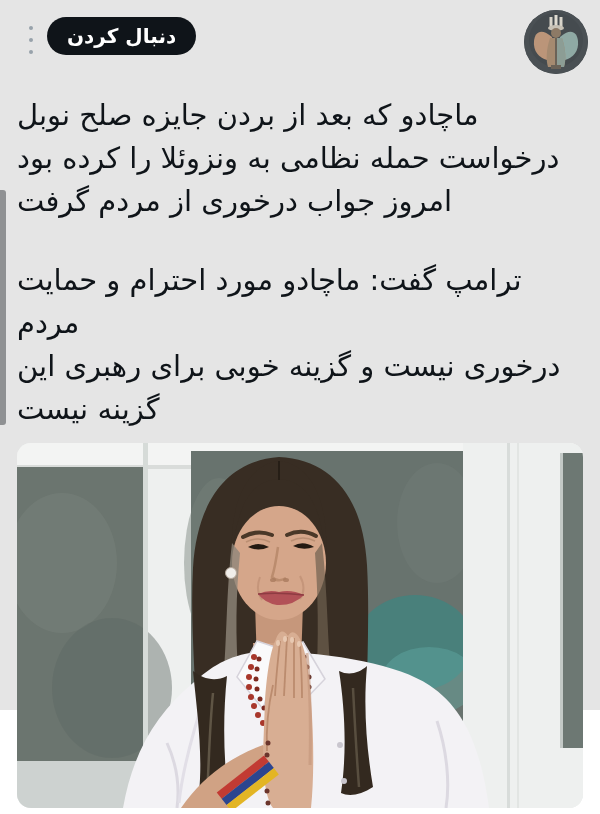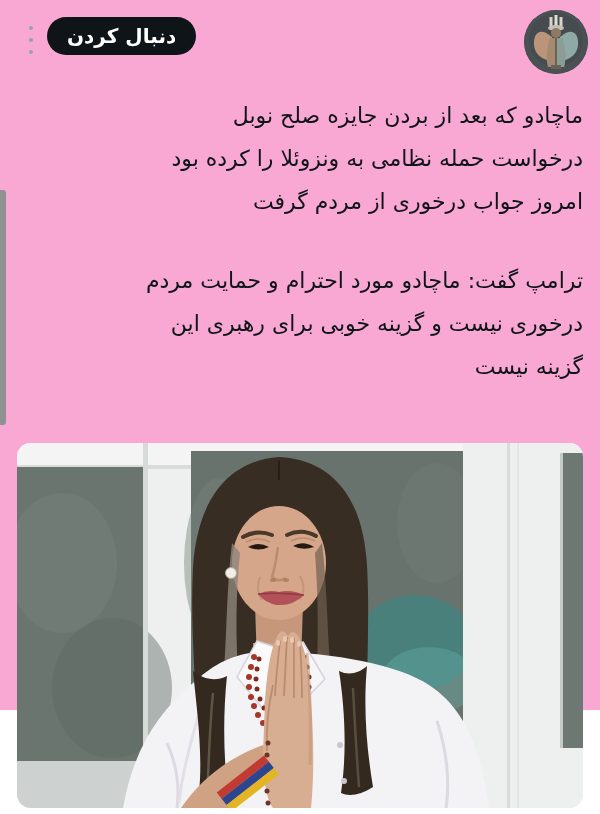--- a/index.html
+++ b/index.html
@@ -1,21 +1,21 @@
 <!DOCTYPE html>
 <html lang="fa"><head>
 <meta charset="utf-8">
 <style>
   html,body{margin:0;padding:0;background:#fff;}
   body{
     width:600px;height:814px;overflow:hidden;position:relative;
     font-family:"DejaVu Sans","Liberation Sans",sans-serif;
     -webkit-font-smoothing:antialiased;
   }
-  .canvas{position:relative;width:600px;height:710px;background:#f9a8d4;}
+  .canvas{position:relative;width:600px;height:710px;background:#e5e5e5;}
 
   
   .scrollbar{
     position:absolute;left:0;top:190px;width:6px;height:235px;
     background:#8f9193;border-radius:0 3px 3px 0;z-index:9;
   }
 
   
   .header{position:relative;height:78px;}
   .avatar{
@@ -39,22 +39,22 @@
   }
   .more-btn{
     position:absolute;left:22px;top:26px;width:18px;height:28px;
     background:transparent;border:none;padding:0;cursor:pointer;
     display:flex;flex-direction:column;align-items:center;justify-content:space-between;
   }
   .more-btn .dot{width:4px;height:4px;border-radius:50%;background:#98a2ab;}
 
   
   .tweet-text{
-    margin:16px 17px 0 17px;direction:rtl;text-align:right;
-    color:#0f1419;font-size:22px;line-height:43px;
+    margin:16px 17px 0 17px;direction:rtl;text-align:left;
+    color:#0f1419;font-size:29px;line-height:43px;
   }
   .tweet-text p{margin:0;}
   .tweet-text p + p{margin-top:36px;}
   .tweet-text span{display:block;}
 
   
   .photo-card{
     position:absolute;left:17px;top:443px;width:566px;height:365px;
     border-radius:14px;overflow:hidden;background:#e9ecea;margin:0;
   }

